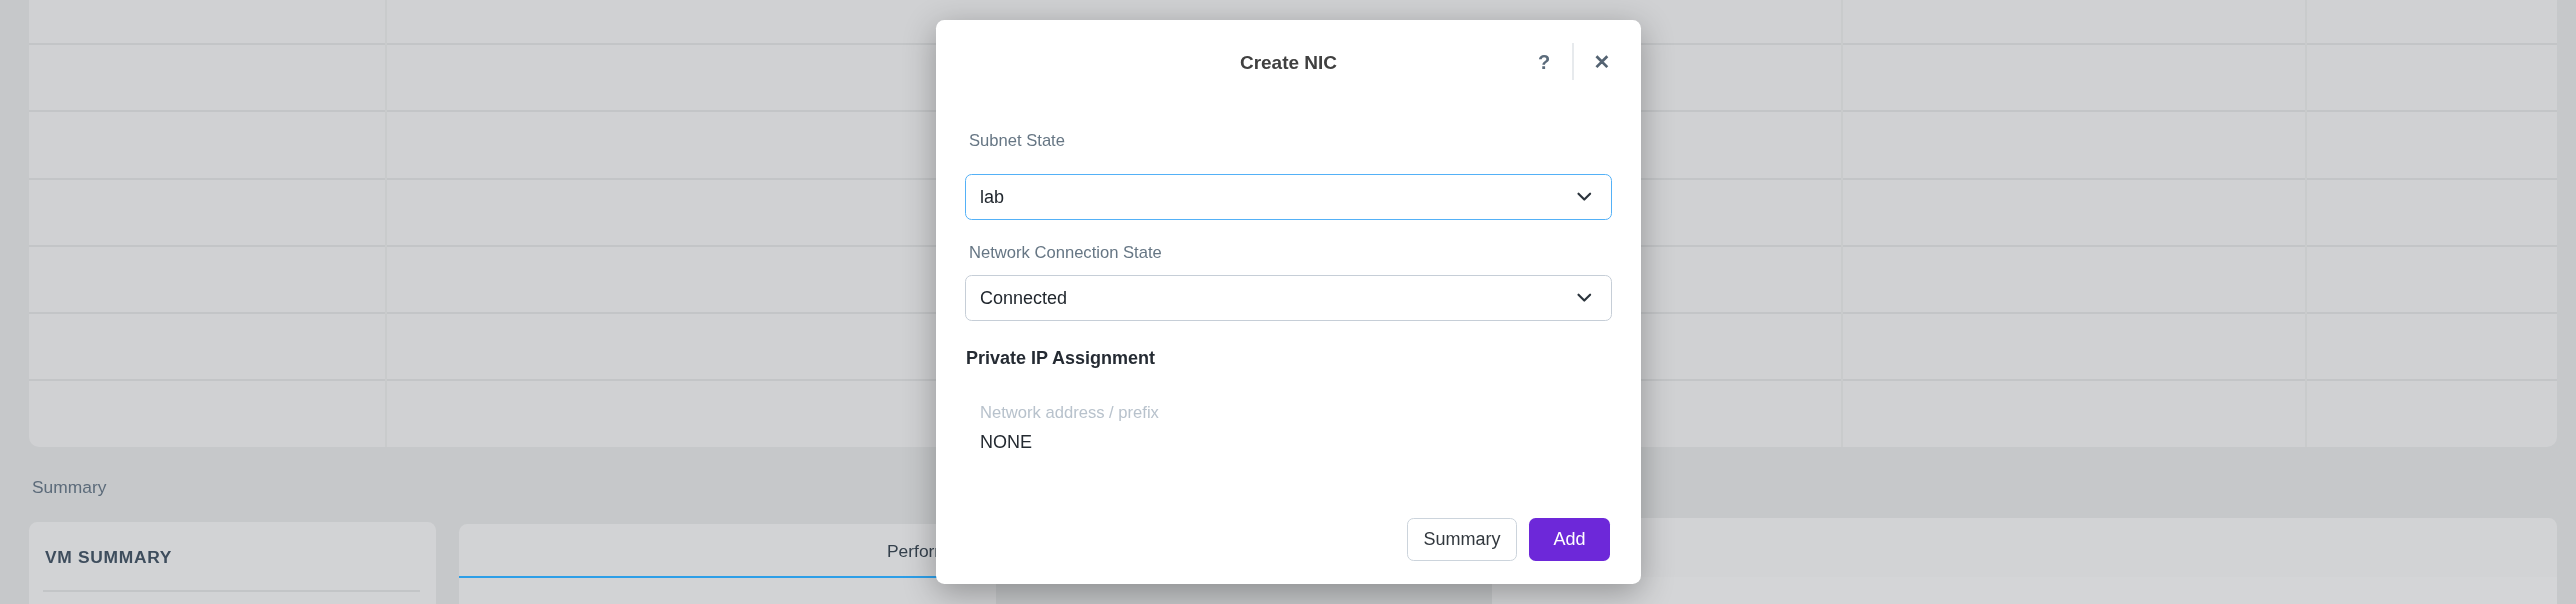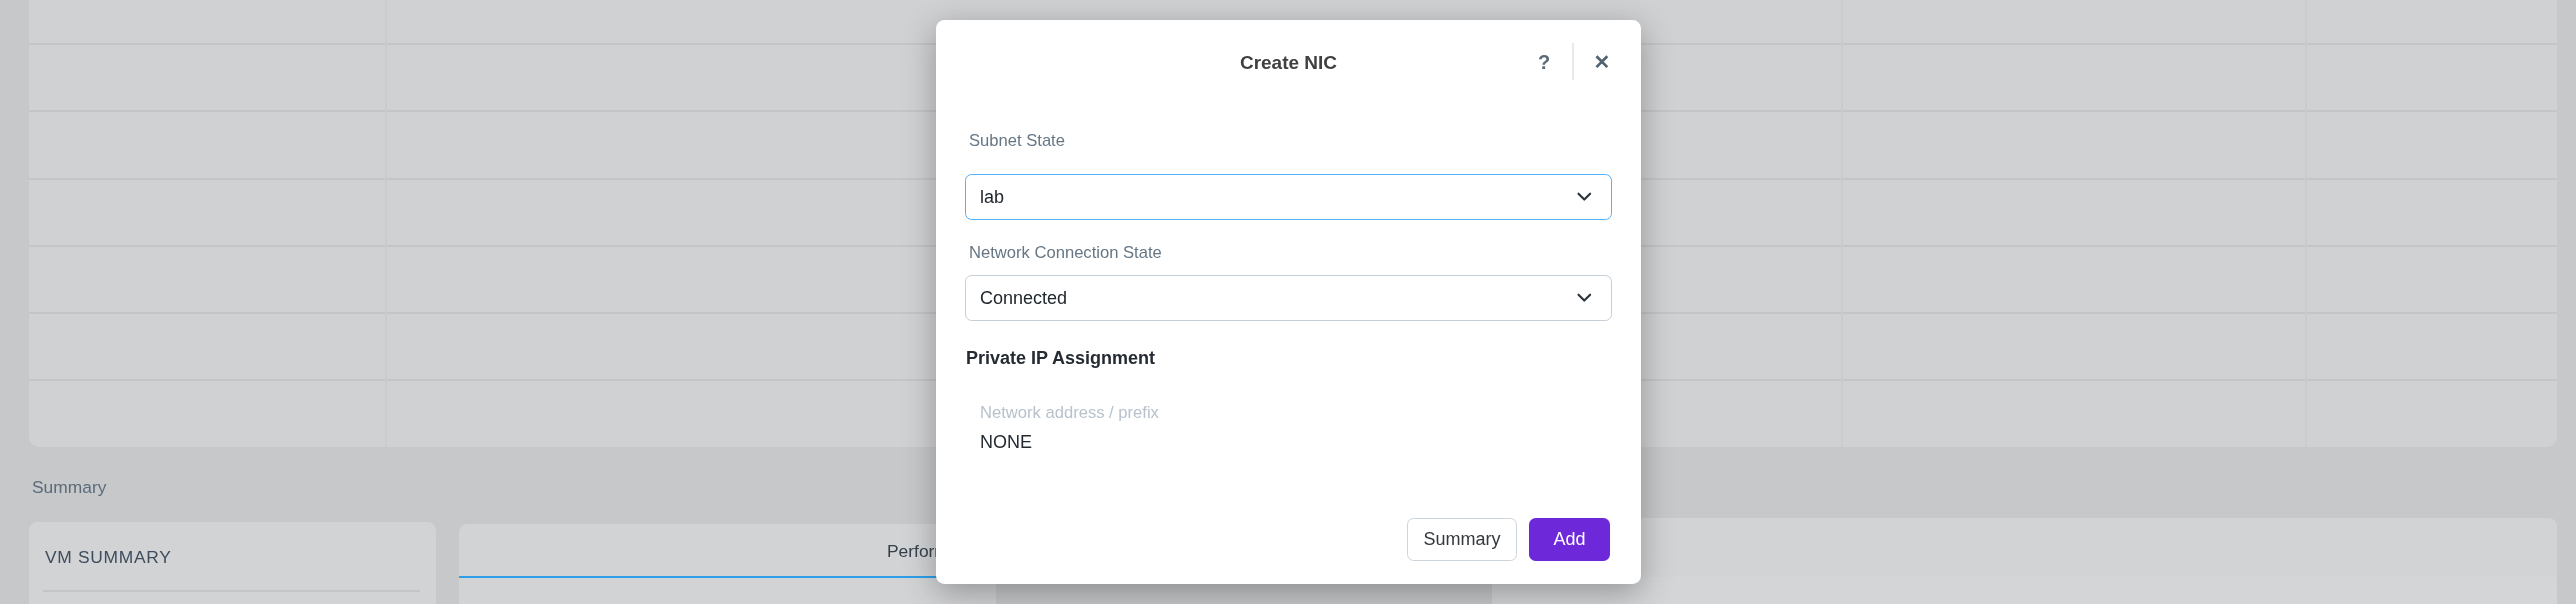--- a/index.html
+++ b/index.html
@@ -13,21 +13,21 @@
     position:absolute;left:29px;top:0;width:2528px;height:447px;
     background:#d0d1d3;border-radius:0 0 10px 10px;
   }
   .row-line{position:absolute;left:0;width:100%;height:1.7px;background:#c3c5c7;}
   .col-line{position:absolute;top:0;width:1.7px;height:100%;background:#c9cbcc;}
   .summary-heading{
     position:absolute;left:32px;top:477px;font-size:17.4px;color:#5c6b7a;
   }
   .widget{position:absolute;background:#d2d3d5;border-radius:8.3px 8.3px 0 0;overflow:hidden;}
   .widget.vm-summary{left:29px;top:522px;width:407px;height:91px;}
-  .widget-title{position:absolute;left:16px;top:25px;font-size:17.4px;color:#3e4d5d;letter-spacing:0.7px;}
+  .widget-title{position:absolute;left:16px;top:25px;font-size:17.4px;color:#3e4d5d;letter-spacing:0.7px;font-weight:bold;}
   .vm-divider{position:absolute;left:14px;top:68px;width:377px;height:1.7px;background:#c3c5c7;}
   .vm-row{position:absolute;left:16px;top:79px;width:375px;display:flex;justify-content:space-between;
     font-size:17.4px;color:#44525f;}
   .widget.perf{left:459px;top:524px;width:537px;height:81px;border-radius:8.3px 0 0 0;}
   .perf-header{position:absolute;left:0;top:0;width:100%;height:54px;border-bottom:2.5px solid #2d9ee7;}
   .perf-tab{position:absolute;left:428px;top:0;height:54px;display:flex;align-items:center;
     font-size:17.4px;color:#34404c;white-space:nowrap;}
   .widget.tasks{left:1492px;top:518px;width:1065px;height:87px;}
   .tasks-header{position:absolute;left:0;top:0;width:100%;height:57px;display:flex;align-items:center;justify-content:center;
     border-bottom:1.7px solid #c3c5c7;font-size:17.4px;color:#5d6c7c;}

